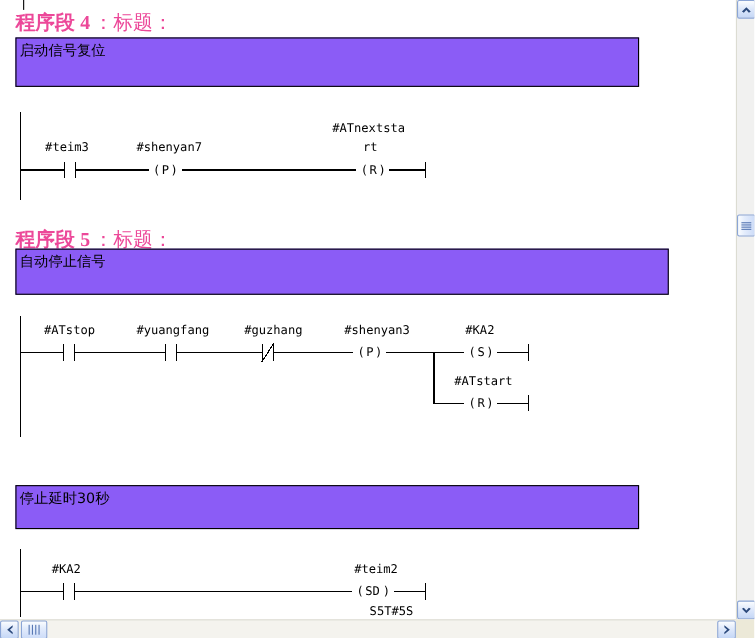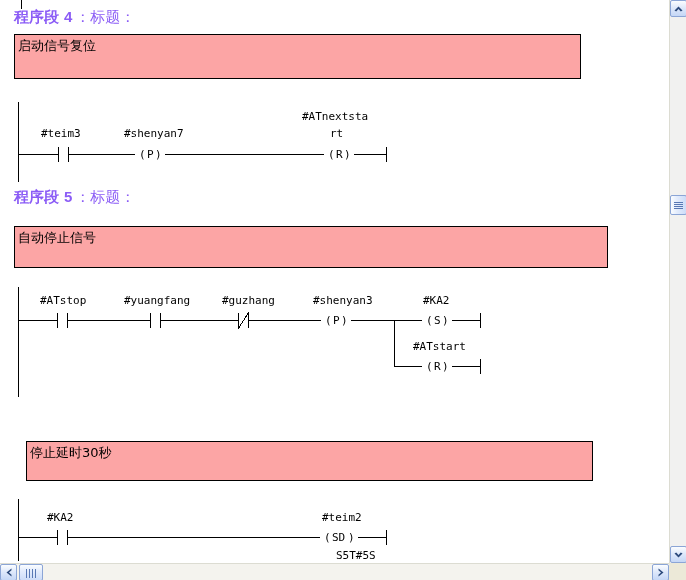--- a/index.html
+++ b/index.html
@@ -32,40 +32,40 @@
     position: absolute;
     left: 21px; top: 0px;
     width: 1px; height: 9px;
     background: #000000;
   }
 
   
   .net-header {
     position: absolute;
     white-space: nowrap;
-    font-family: Liberation Sans, sans-serif;
-    font-size: 15px;
-    color: #8b5cf6;
+    font-family: Liberation Serif, serif;
+    font-size: 18px;
+    color: #ec4899;
     letter-spacing: 0px;
   }
   .net-header .seg {
     font-weight: bold;
   }
   .net-header .num {
     font-weight: bold;
     padding: 0 3px 0 5px;
   }
   .net-header .tail {
     font-weight: normal;
   }
 
   
   .comment-box {
     position: absolute;
-    background: #fca5a5;
+    background: #8b5cf6;
     border: 1px solid #000000;
     box-sizing: border-box;
     overflow: hidden;
   }
   .comment-box .ctext {
     position: absolute;
     left: 3px;
     top: 2px;
     font-family: "DejaVu Sans", "Liberation Sans", sans-serif;
     font-size: 13px;
@@ -216,21 +216,21 @@
 
         <line class="wire" x1="386.5" y1="47" x2="386.5" y2="62"></line>
 
         <text class="lbl" x="41" y="37">#teim3</text>
         <text class="lbl" x="124" y="37">#shenyan7</text>
         <text class="lbl" x="302" y="20">#ATnextsta</text>
         <text class="lbl" x="330" y="37">rt</text>
       </svg>
     </div>
 
-    <div class="net-header" style="left:14px; top:188px;">
+    <div class="net-header" style="left:14px; top:206px;">
       <span class="seg">程序段</span><span class="num">5</span><span class="tail">：标题：</span>
     </div>
 
     <div class="comment-box" style="left:14px; top:226px; width:594px; height:42px;">
       <div class="ctext">自动停止信号</div>
     </div>
 
     <div class="rung" style="left:0px; top:285px;">
       <svg width="520" height="115">
 
@@ -274,21 +274,21 @@
         <text class="lbl" x="40" y="19">#ATstop</text>
         <text class="lbl" x="124" y="19">#yuangfang</text>
         <text class="lbl" x="222" y="19">#guzhang</text>
         <text class="lbl" x="313" y="19">#shenyan3</text>
         <text class="lbl" x="423" y="19">#KA2</text>
         <text class="lbl" x="413" y="65">#ATstart</text>
       </svg>
     </div>
 
 
-    <div class="comment-box" style="left:14px; top:441px; width:567px; height:40px;margin-left:12px;">
+    <div class="comment-box" style="left:14px; top:441px; width:567px; height:40px;">
       <div class="ctext">停止延时30秒</div>
     </div>
 
     <div class="rung" style="left:0px; top:497px;">
       <svg width="440" height="66">
 
         <line class="wire" x1="18.5" y1="2" x2="18.5" y2="64"></line>
         <line class="wire" x1="18" y1="40.5" x2="57" y2="40.5"></line>
 
         <line class="wire" x1="57.5" y1="33" x2="57.5" y2="48"></line>

